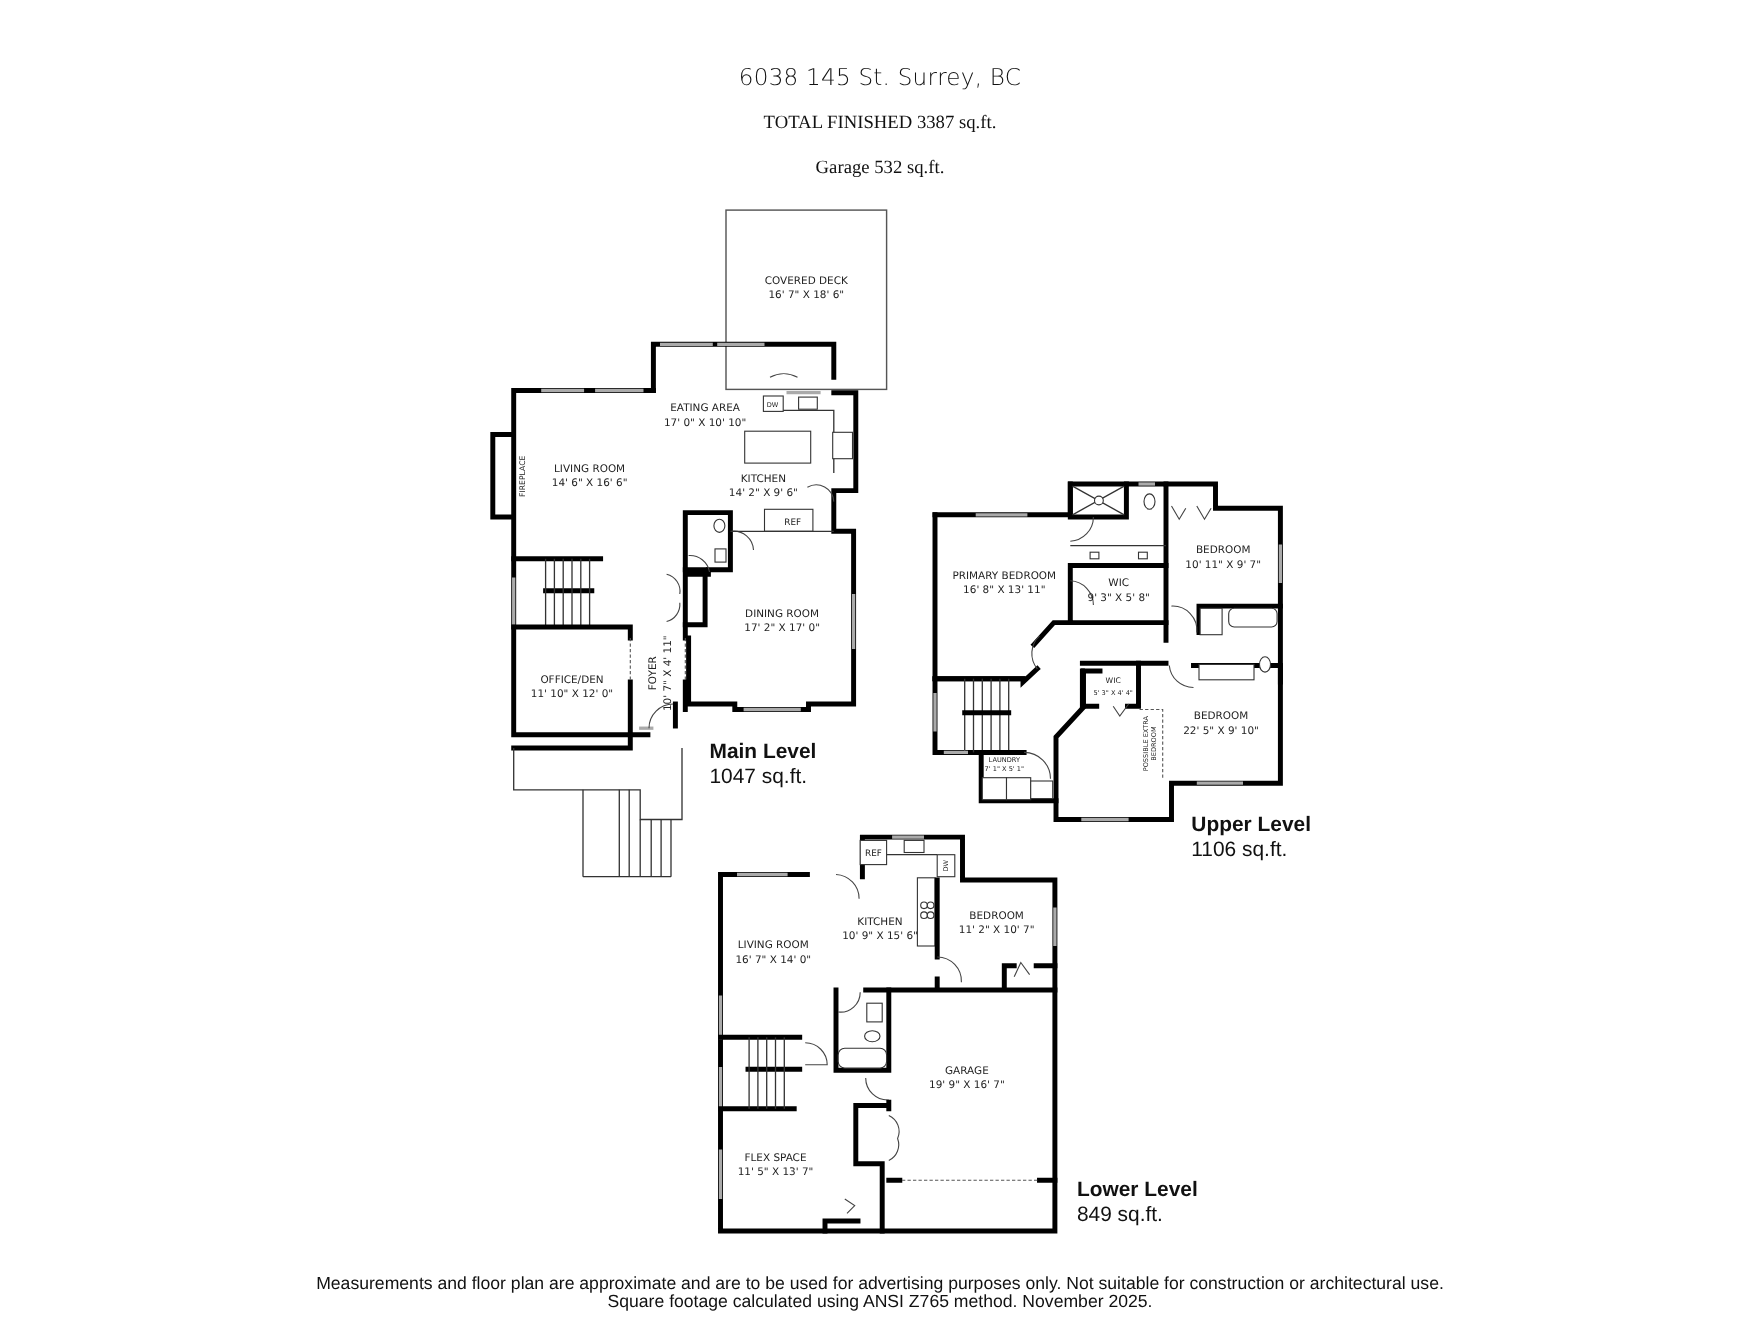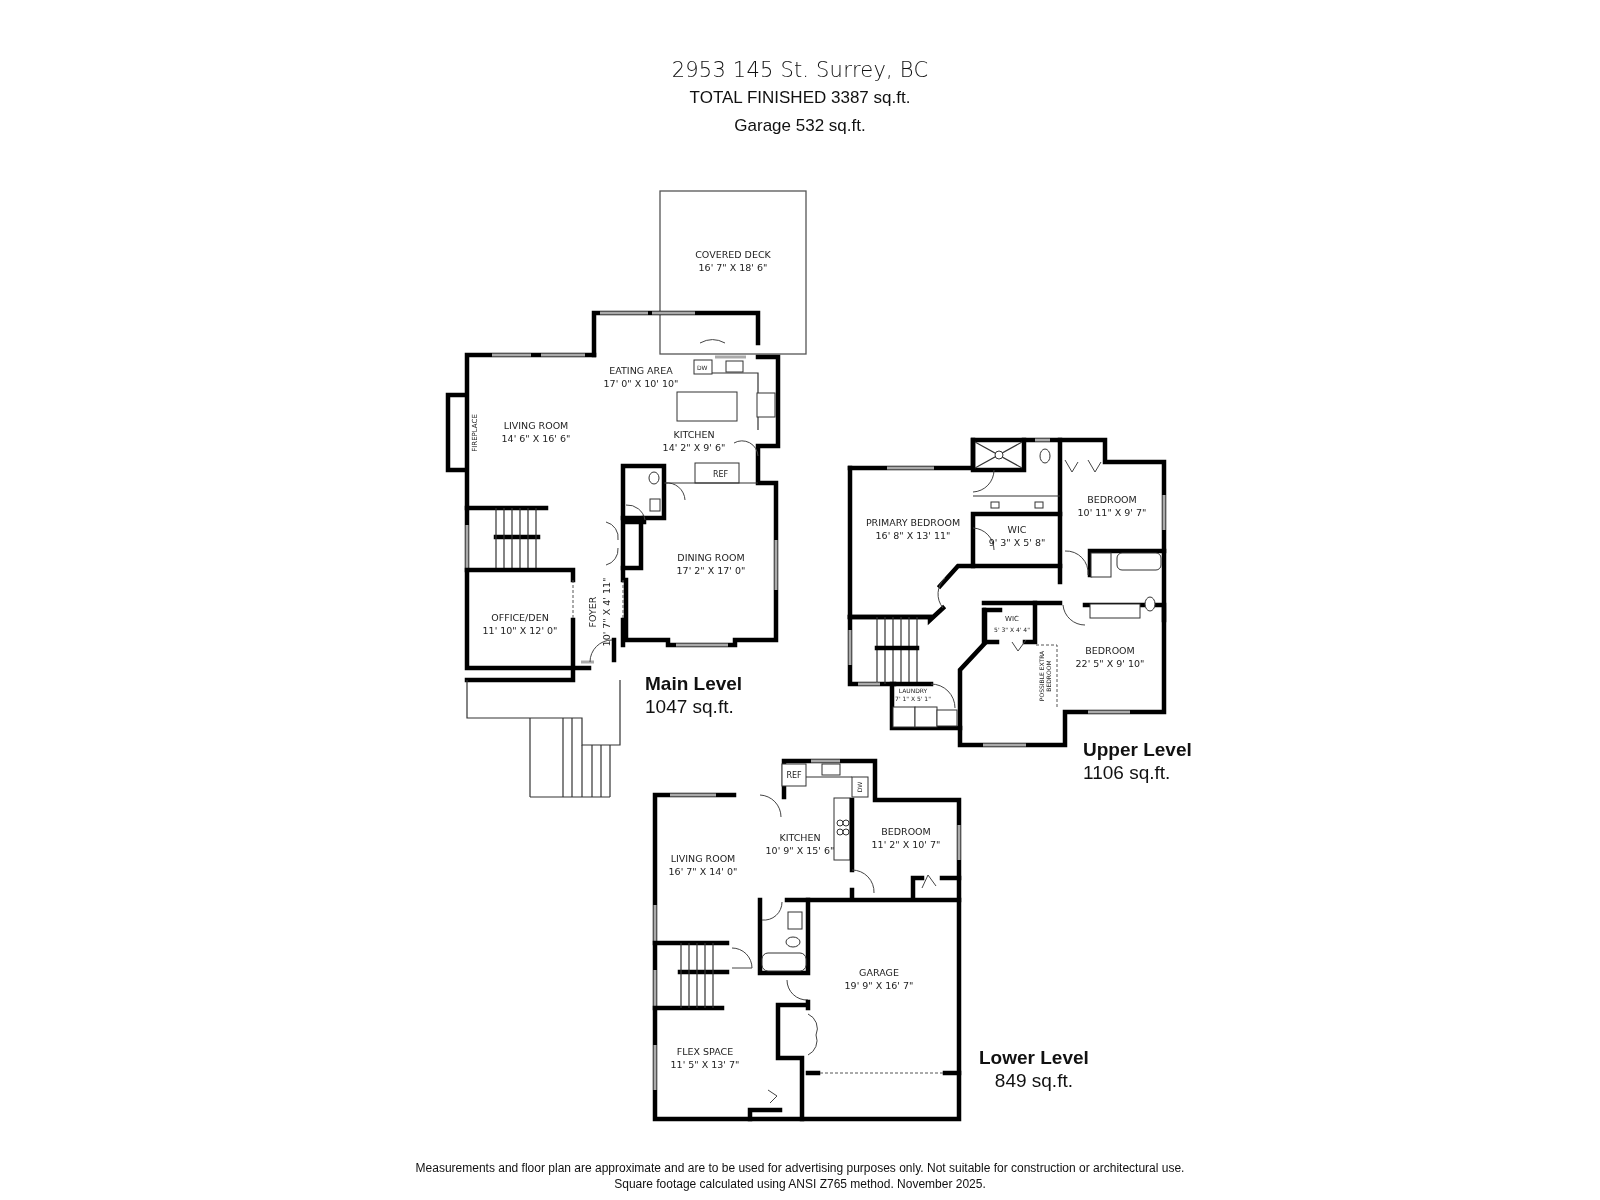--- a/index.html
+++ b/index.html
@@ -1,40 +1,40 @@
 <!DOCTYPE html>
 <html><head>
   <meta charset="utf-8">
   <style>
     html, body { margin: 0; padding: 0; background: #ffffff; }
     body { width: 1600px; height: 1200px; position: relative; overflow: hidden; font-family: "Liberation Sans", sans-serif; color: #111; }
     .header { position: absolute; top: 56px; left: 0; width: 1600px; text-align: center; }
     .header .address { font-family: "DejaVu Sans", sans-serif; font-size: 21px; font-weight: 300; line-height: 28px; letter-spacing: 0.2px; }
-    .header .line { font-family: Liberation Sans, sans-serif; font-size: 17px; line-height: 28px; }
+    .header .line { font-family: Liberation Serif, serif; font-size: 17px; line-height: 28px; margin-top: 13px; }
     .plan { position: absolute; left: 0; top: 0; }
     .level-label { position: absolute; font-family: Liberation Sans, sans-serif; }
     .level-label .name { font-size: 19px; font-weight: bold; line-height: 23px; }
     .level-label .area { font-size: 19px; line-height: 23px; }
-    .footer { position: absolute; top: 1160px; left: 0; width: 1600px; text-align: center; font-family: "Liberation Sans", sans-serif; font-size: 12px; line-height: 16px; }
+    .footer { position: absolute; top: 1160px; left: 0; width: 1600px; text-align: center; font-family: "Liberation Sans", sans-serif; font-size: 16px; line-height: 16px; }
     svg text { font-family: "DejaVu Sans", sans-serif; fill: #222; }
     .rn { font-size: 9.5px; }
     .rd { font-size: 9.5px; }
     .rs { font-size: 6px; }
     .wall { stroke: #000; stroke-width: 4.5; fill: none; stroke-linecap: square; }
     .thin { stroke: #333; stroke-width: 1.2; fill: none; }
     .win { stroke: #aaa; stroke-width: 3; fill: none; }
     .door { stroke: #444; stroke-width: 1; fill: none; }
     .dash { stroke: #555; stroke-width: 1; fill: none; stroke-dasharray: 3 2; }
     .fix { stroke: #333; stroke-width: 1; fill: #fff; }
   </style>
 </head>
 <body>
 
 <div class="header">
-  <div class="address">2953 145 St. Surrey, BC</div>
+  <div class="address">6038 145 St. Surrey, BC</div>
   <div class="line">TOTAL FINISHED  3387 sq.ft.</div>
   <div class="line">Garage  532 sq.ft.</div>
 </div>
 
 <svg class="plan" width="1600" height="1200" viewBox="0 0 1600 1200">
 
   <g>
 
     <rect x="660" y="191" width="146" height="163" fill="none" stroke="#555" stroke-width="1.3"></rect>
 
@@ -268,21 +268,21 @@
 <div class="level-label" style="left:645px; top:672px;">
   <div class="name">Main Level</div>
   <div class="area">1047 sq.ft.</div>
 </div>
 
 <div class="level-label" style="left:1083px; top:738px;">
   <div class="name">Upper Level</div>
   <div class="area">1106 sq.ft.</div>
 </div>
 
-<div class="level-label" style="left:979px; top:1046px;text-align:center;">
+<div class="level-label" style="left:979px; top:1070px;">
   <div class="name">Lower Level</div>
   <div class="area">849 sq.ft.</div>
 </div>
 
 <div class="footer">
   <div>Measurements and floor plan are approximate and are to be used for advertising purposes only. Not suitable for construction or architectural use.</div>
   <div>Square footage calculated using ANSI Z765 method. November 2025.</div>
 </div>
 
 </body></html>

